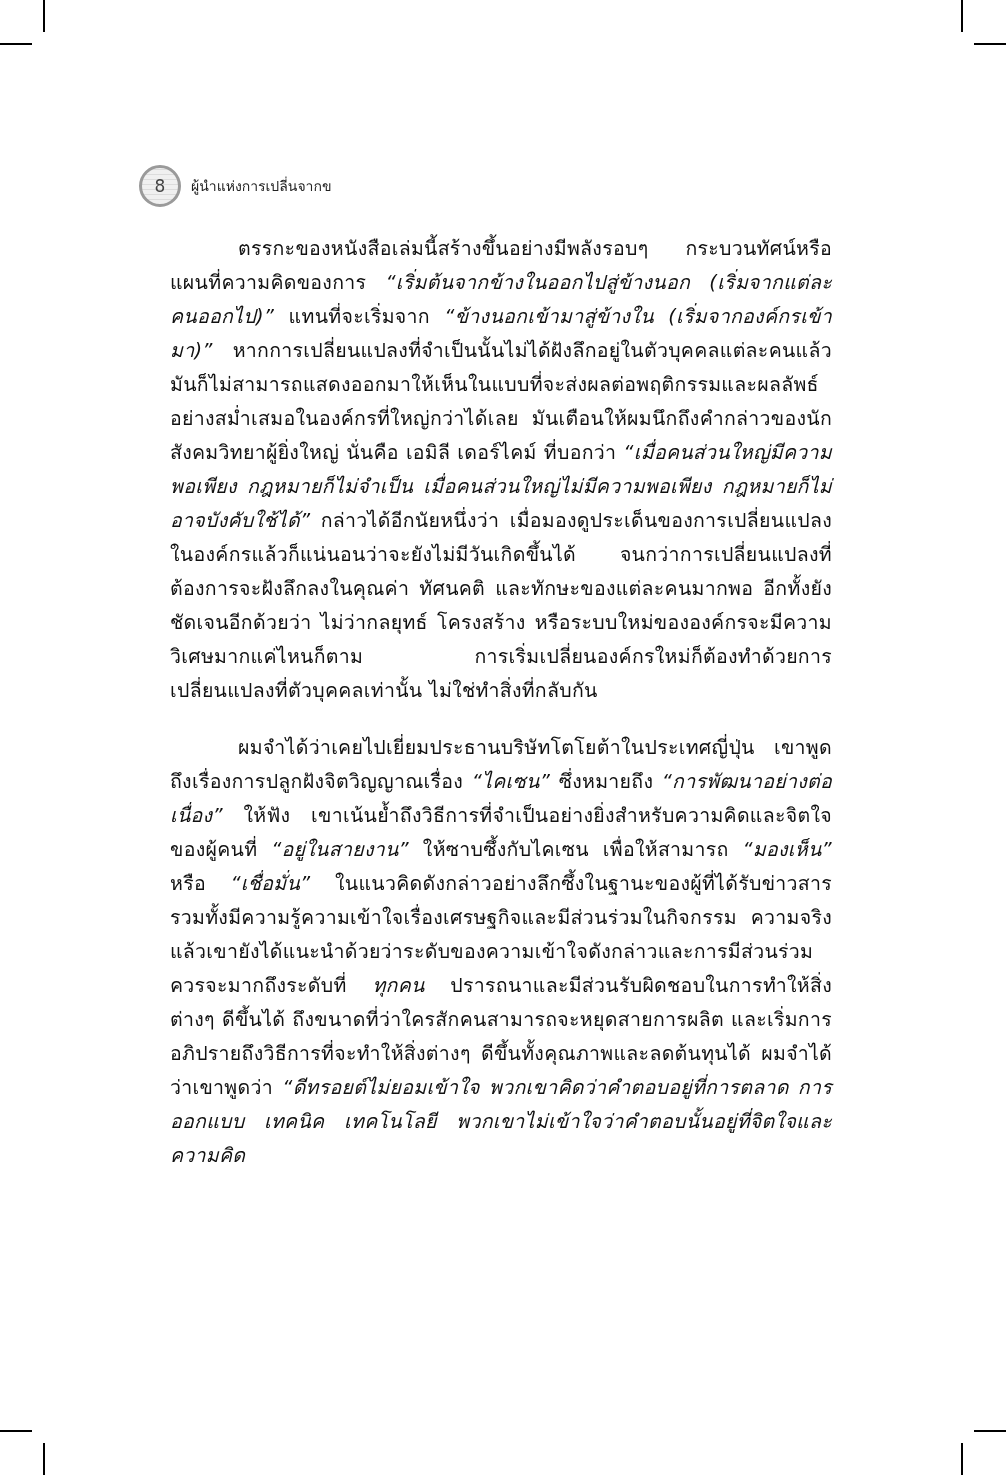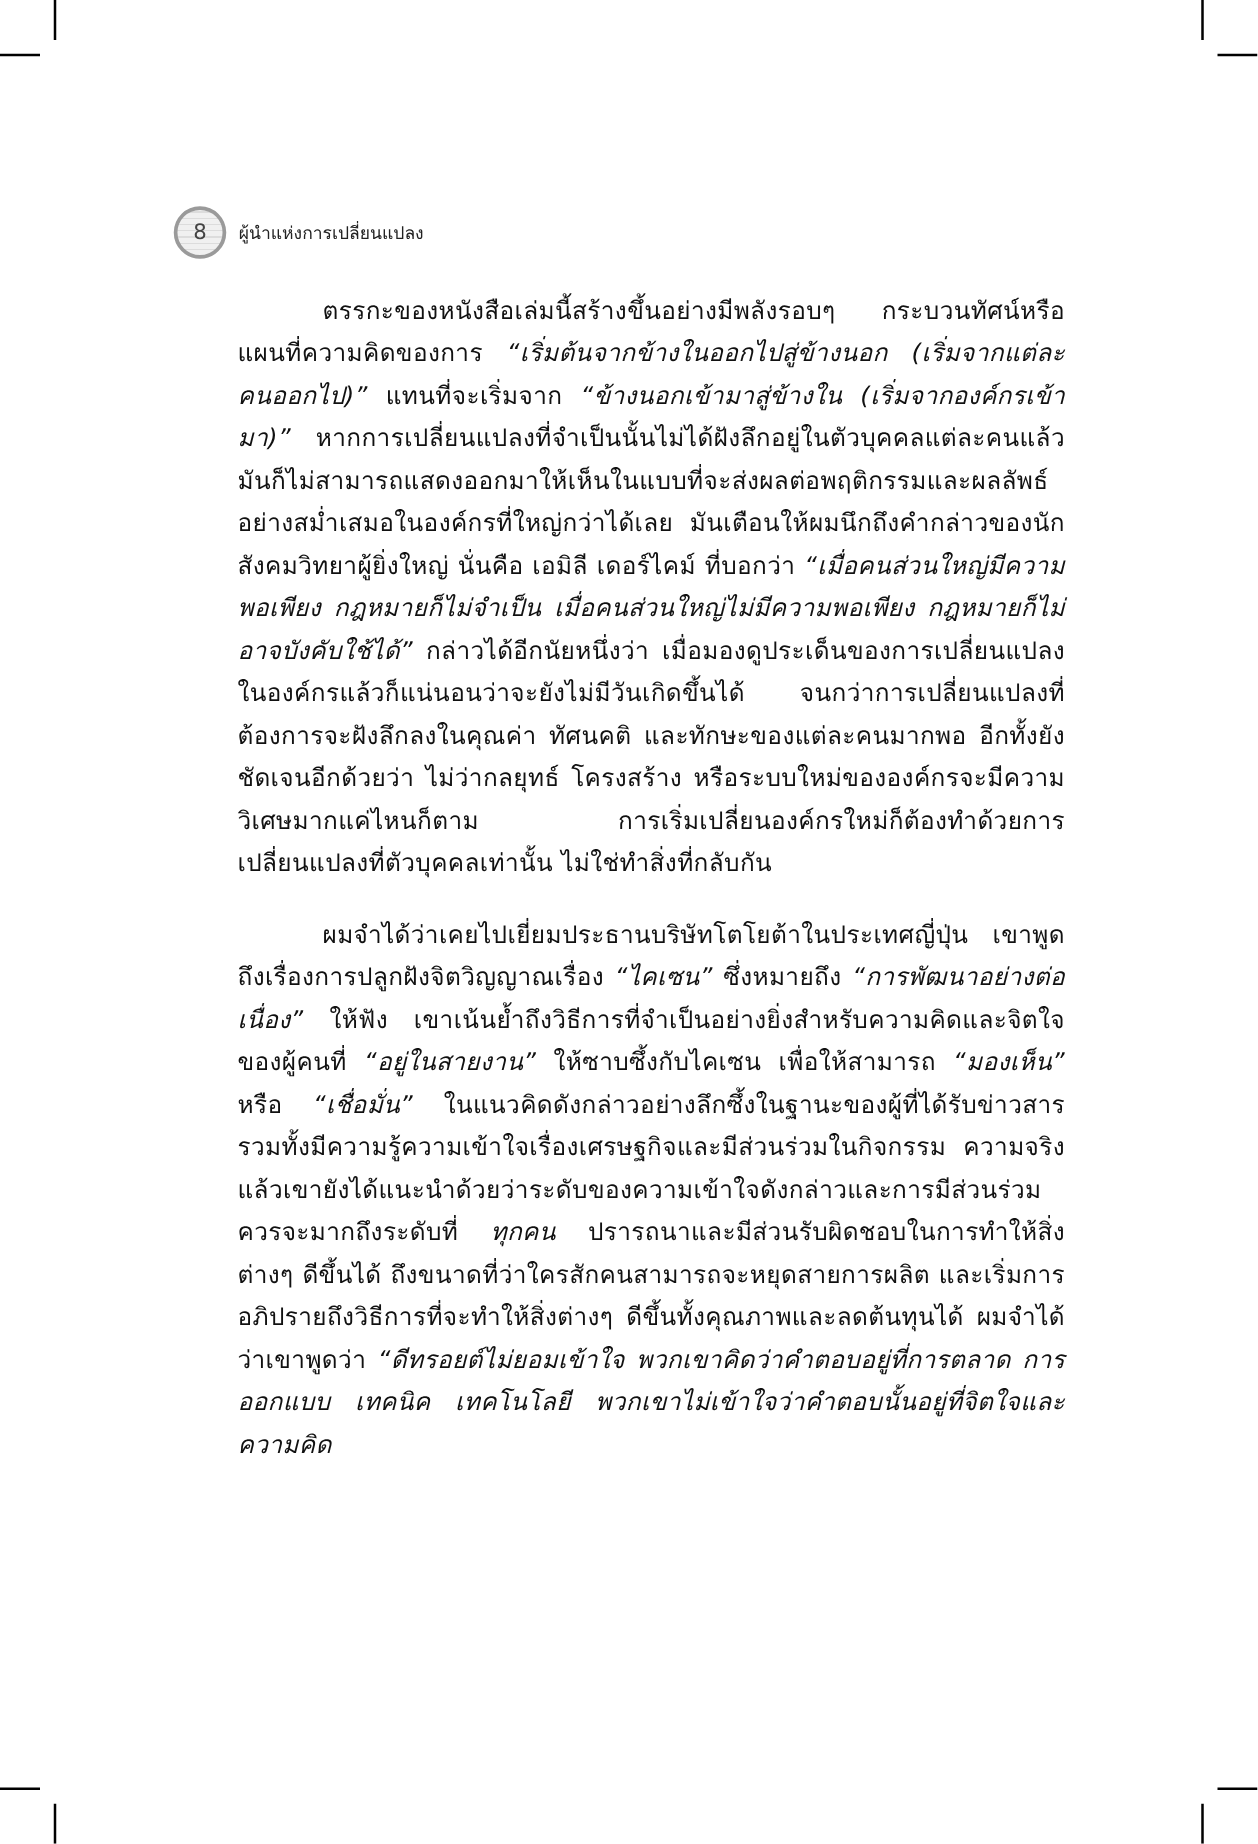--- a/index.html
+++ b/index.html
@@ -4,21 +4,21 @@
 <style>
   html, body { margin: 0; padding: 0; background: #ffffff; }
   body { width: 1006px; height: 1475px; position: relative; overflow: hidden;
          font-family: "DejaVu Sans", sans-serif; color: #111; }
   .crop { position: absolute; background: #000; }
   .header { position: absolute; left: 139px; top: 163px; height: 46px; display: flex; align-items: center; }
   .badge { width: 42px; height: 42px; border-radius: 50%; border: 3px solid #9a9a9a;
            box-sizing: border-box; background: repeating-linear-gradient(0deg,#f0f0f0 0 4px,#dcdcdc 4px 5px);
            display: flex; align-items: center; justify-content: center; font-size: 17px; color: #444; }
   .running-title { margin-left: 10px; font-size: 14px; color: #222; }
-  .body-text { position: absolute; left: 170px; width: 662px; top: 232px; margin-left: 20px; }
+  .body-text { position: absolute; left: 170px; width: 662px; top: 232px; }
   .para { margin: 0; font-size: 19.5px; line-height: 34px; text-align: justify; text-align-last: left; letter-spacing: 0.3px; }
   .para .indent { display: inline-block; width: 68px; }
   .para + .para { margin-top: 23px; }
   .q { font-style: italic; }
 </style>
 </head>
 <body>
 
 <div class="crop" style="left:43px;top:0;width:2px;height:32px;"></div>
 <div class="crop" style="left:0;top:43px;width:32px;height:2px;"></div>
@@ -26,19 +26,19 @@
 <div class="crop" style="left:974px;top:43px;width:32px;height:2px;"></div>
 <div class="crop" style="left:0;top:1430px;width:32px;height:2px;"></div>
 <div class="crop" style="left:43px;top:1443px;width:2px;height:32px;"></div>
 <div class="crop" style="left:974px;top:1430px;width:32px;height:2px;"></div>
 <div class="crop" style="left:961px;top:1443px;width:2px;height:32px;"></div>
 
 <div class="header">
   <div class="badge">
     <span>8</span>
   </div>
-  <span class="running-title">ผู้นำแห่งการเปลี่ยนแปลง</span>
+  <span class="running-title">ผู้นำแห่งการเปลี่นจากข</span>
 </div>
 
 <div class="body-text">
   <p class="para"><span class="indent"></span><span>ตรรกะของหนังสือเล่มนี้สร้างขึ้นอย่างมีพลังรอบๆ กระบวนทัศน์หรือแผนที่ความคิดของการ </span><span class="q">“เริ่มต้นจากข้างในออกไปสู่ข้างนอก (เริ่มจากแต่ละคนออกไป)”</span><span> แทนที่จะเริ่มจาก </span><span class="q">“ข้างนอกเข้ามาสู่ข้างใน (เริ่มจากองค์กรเข้ามา)”</span><span> หากการเปลี่ยนแปลงที่จำเป็นนั้นไม่ได้ฝังลึกอยู่ในตัวบุคคลแต่ละคนแล้ว มันก็ไม่สามารถแสดงออกมาให้เห็นในแบบที่จะส่งผลต่อพฤติกรรมและผลลัพธ์อย่างสม่ำเสมอในองค์กรที่ใหญ่กว่าได้เลย มันเตือนให้ผมนึกถึงคำกล่าวของนักสังคมวิทยาผู้ยิ่งใหญ่ นั่นคือ เอมิลี เดอร์ไคม์ ที่บอกว่า </span><span class="q">“เมื่อคนส่วนใหญ่มีความพอเพียง กฎหมายก็ไม่จำเป็น เมื่อคนส่วนใหญ่ไม่มีความพอเพียง กฎหมายก็ไม่อาจบังคับใช้ได้”</span><span> กล่าวได้อีกนัยหนึ่งว่า เมื่อมองดูประเด็นของการเปลี่ยนแปลงในองค์กรแล้วก็แน่นอนว่าจะยังไม่มีวันเกิดขึ้นได้ จนกว่าการเปลี่ยนแปลงที่ต้องการจะฝังลึกลงในคุณค่า ทัศนคติ และทักษะของแต่ละคนมากพอ อีกทั้งยังชัดเจนอีกด้วยว่า ไม่ว่ากลยุทธ์ โครงสร้าง หรือระบบใหม่ขององค์กรจะมีความวิเศษมากแค่ไหนก็ตาม การเริ่มเปลี่ยนองค์กรใหม่ก็ต้องทำด้วยการเปลี่ยนแปลงที่ตัวบุคคลเท่านั้น ไม่ใช่ทำสิ่งที่กลับกัน</span></p>
   <p class="para"><span class="indent"></span><span>ผมจำได้ว่าเคยไปเยี่ยมประธานบริษัทโตโยต้าในประเทศญี่ปุ่น เขาพูดถึงเรื่องการปลูกฝังจิตวิญญาณเรื่อง </span><span class="q">“ไคเซน”</span><span> ซึ่งหมายถึง </span><span class="q">“การพัฒนาอย่างต่อเนื่อง”</span><span> ให้ฟัง เขาเน้นย้ำถึงวิธีการที่จำเป็นอย่างยิ่งสำหรับความคิดและจิตใจของผู้คนที่ </span><span class="q">“อยู่ในสายงาน”</span><span> ให้ซาบซึ้งกับไคเซน เพื่อให้สามารถ </span><span class="q">“มองเห็น”</span><span> หรือ </span><span class="q">“เชื่อมั่น”</span><span> ในแนวคิดดังกล่าวอย่างลึกซึ้งในฐานะของผู้ที่ได้รับข่าวสาร รวมทั้งมีความรู้ความเข้าใจเรื่องเศรษฐกิจและมีส่วนร่วมในกิจกรรม ความจริงแล้วเขายังได้แนะนำด้วยว่าระดับของความเข้าใจดังกล่าวและการมีส่วนร่วมควรจะมากถึงระดับที่ </span><span class="q">ทุกคน</span><span> ปรารถนาและมีส่วนรับผิดชอบในการทำให้สิ่งต่างๆ ดีขึ้นได้ ถึงขนาดที่ว่าใครสักคนสามารถจะหยุดสายการผลิต และเริ่มการอภิปรายถึงวิธีการที่จะทำให้สิ่งต่างๆ ดีขึ้นทั้งคุณภาพและลดต้นทุนได้ ผมจำได้ว่าเขาพูดว่า </span><span class="q">“ดีทรอยต์ไม่ยอมเข้าใจ พวกเขาคิดว่าคำตอบอยู่ที่การตลาด การออกแบบ เทคนิค เทคโนโลยี พวกเขาไม่เข้าใจว่าคำตอบนั้นอยู่ที่จิตใจและความคิด</span></p>
 </div>
 
 </body></html>

